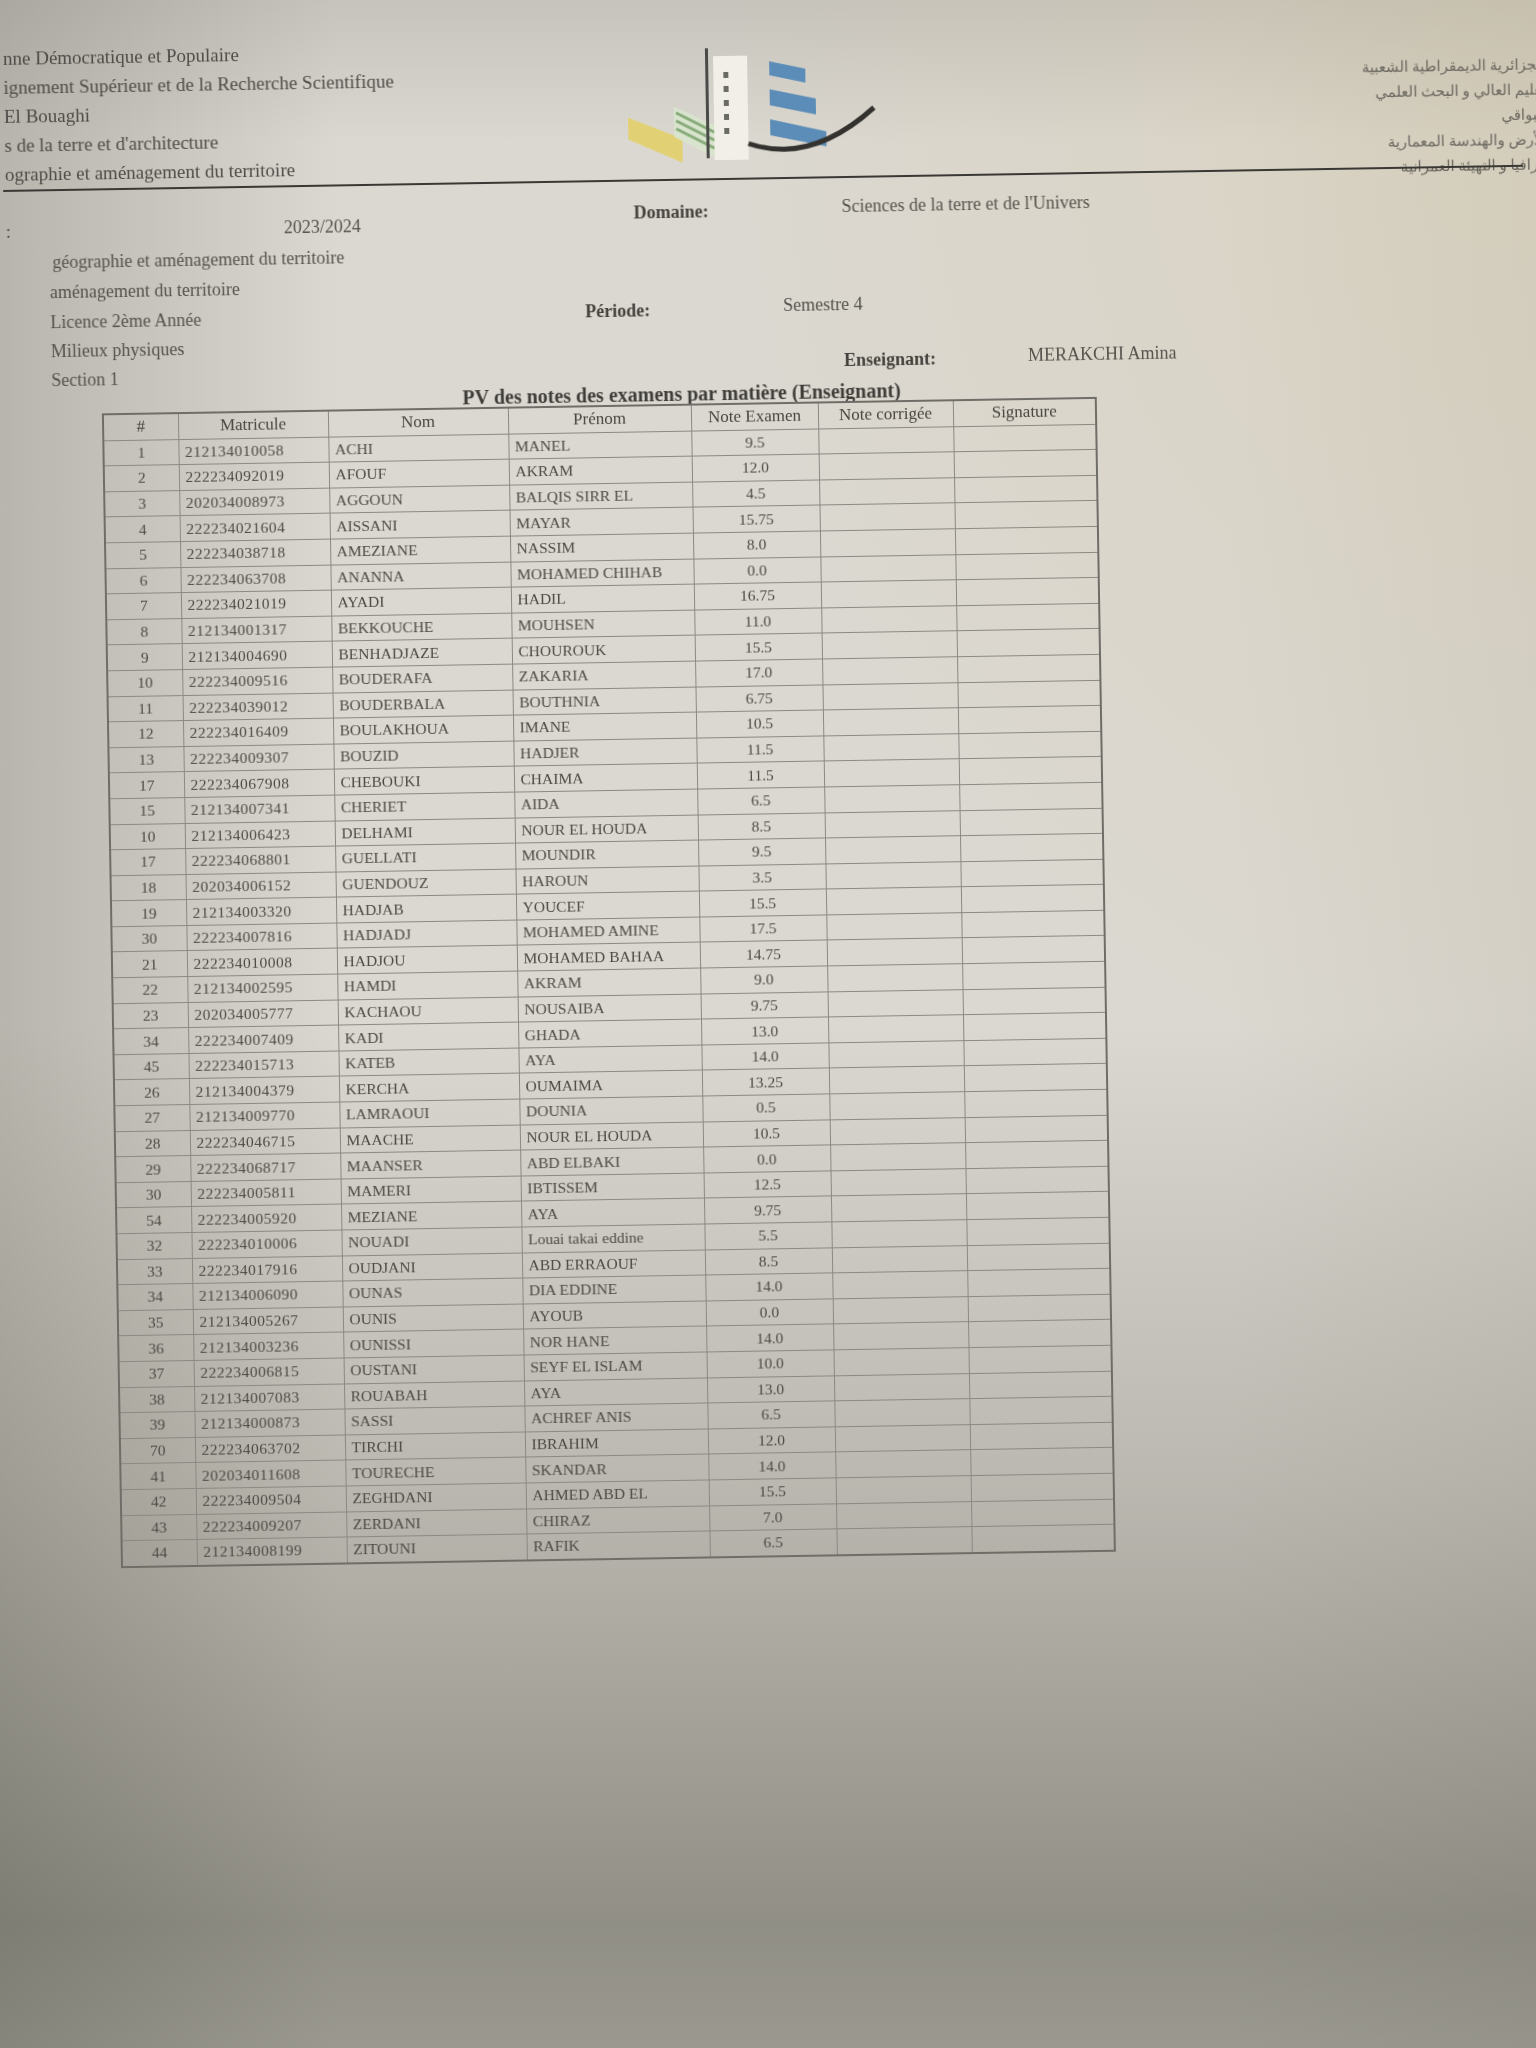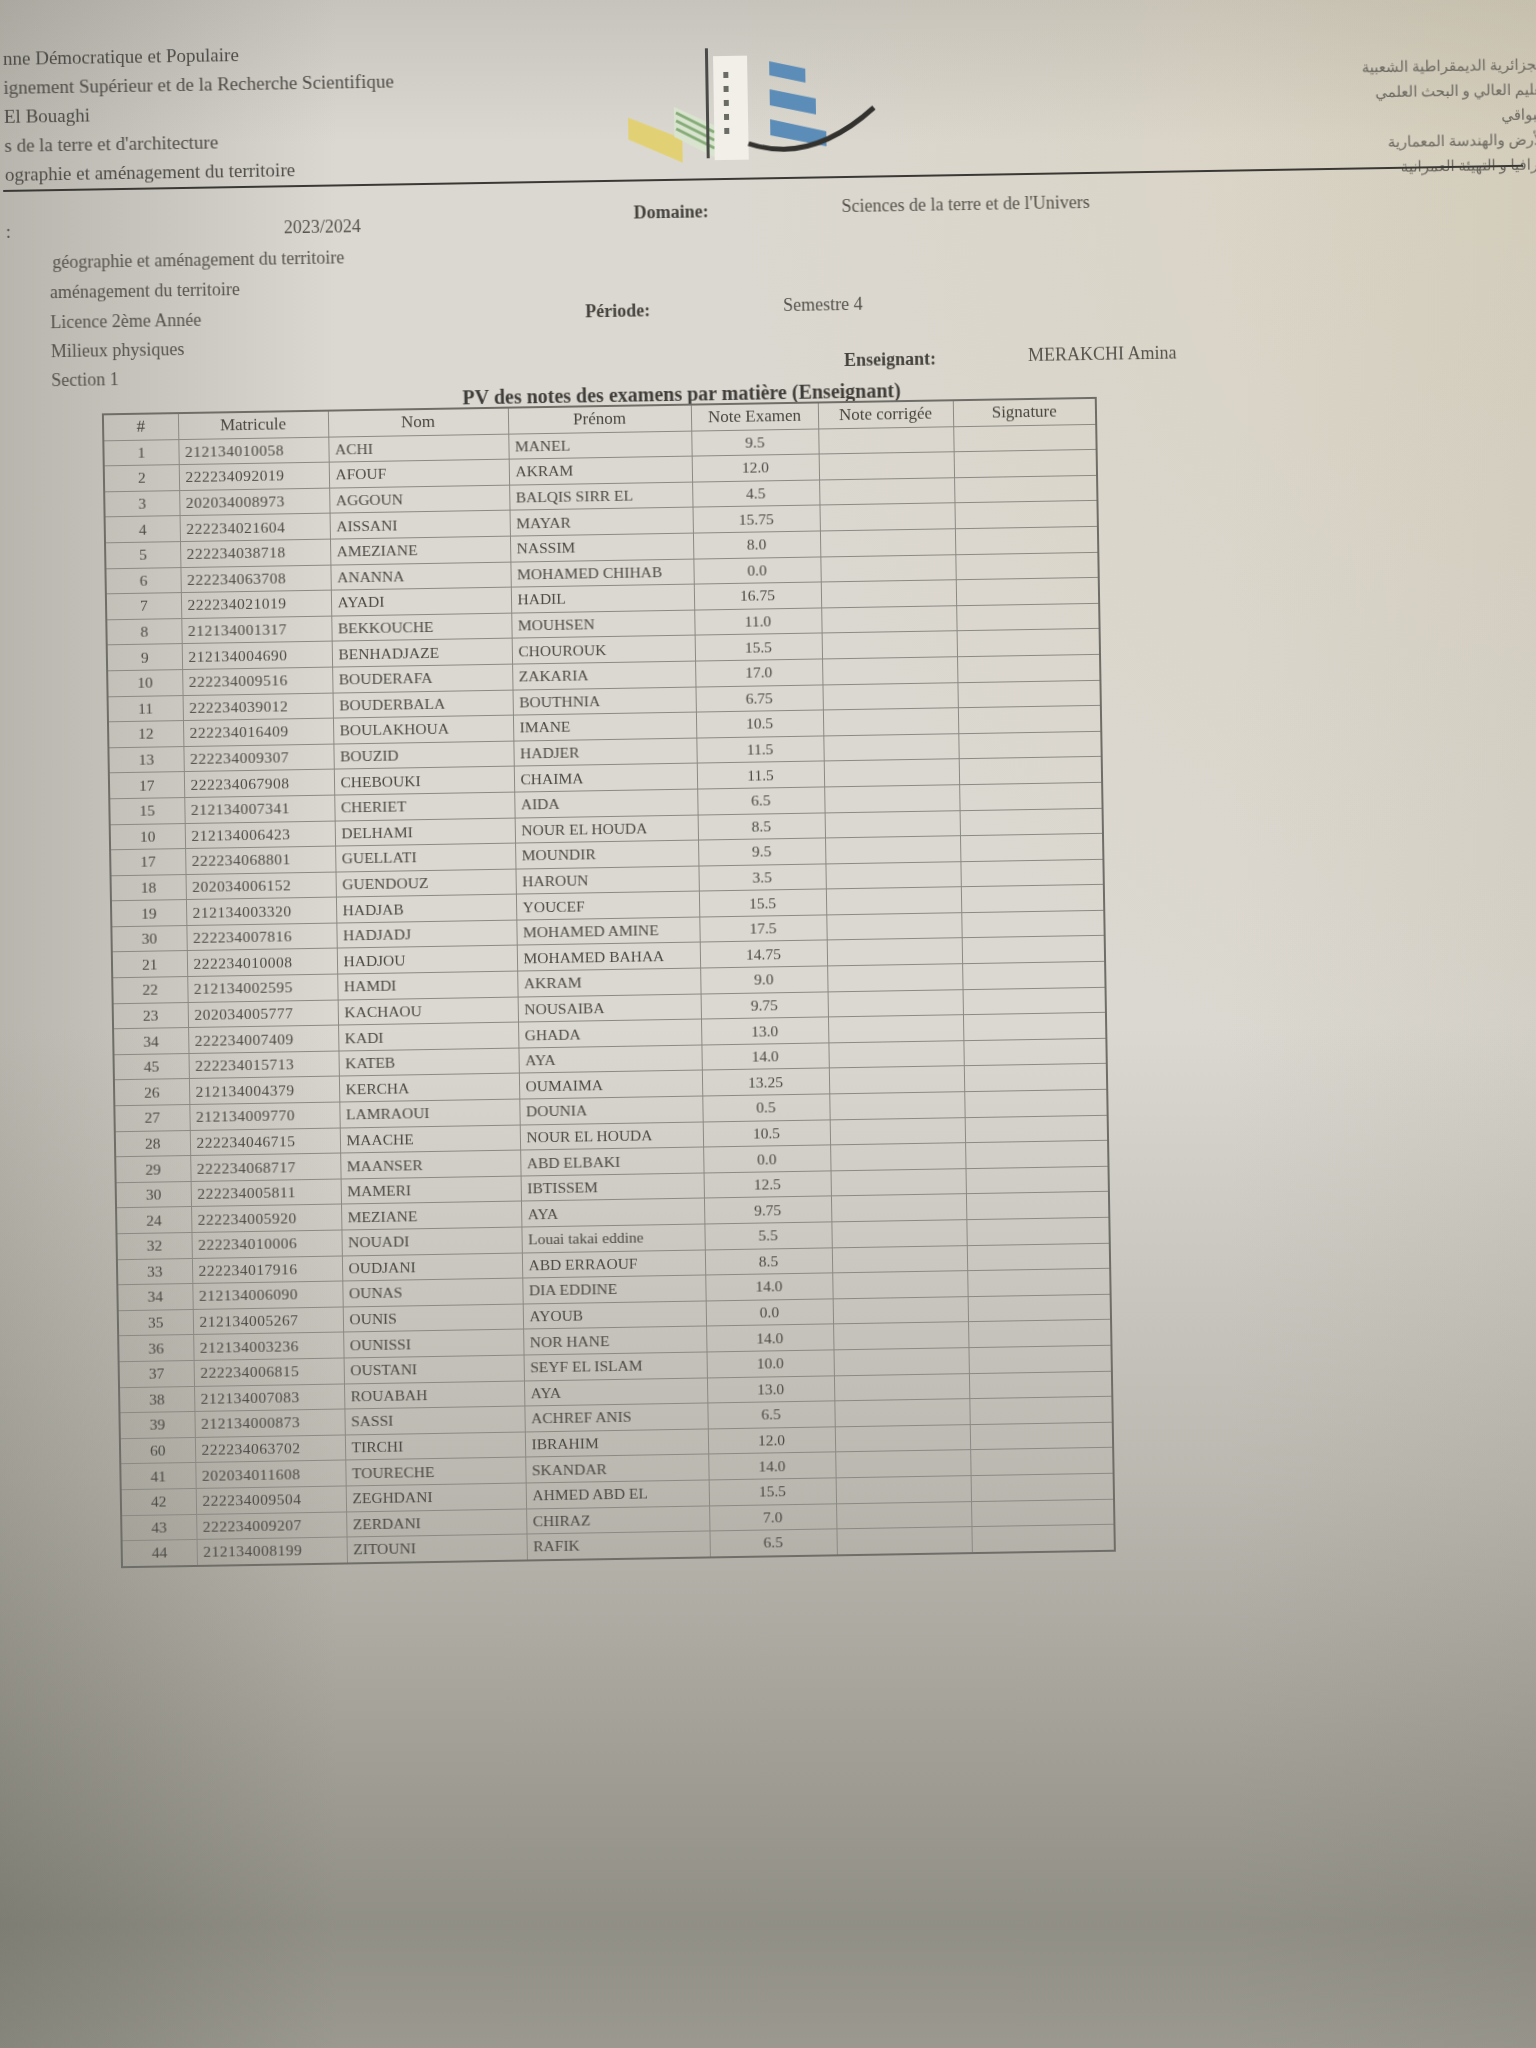--- a/index.html
+++ b/index.html
@@ -389,21 +389,21 @@
         <tr>
       <td class="c-num">30</td>
       <td class="c-mat">222234005811</td>
       <td class="c-nom">MAMERI</td>
       <td class="c-pre">IBTISSEM</td>
       <td class="c-note">12.5</td>
       <td class="c-note"></td>
       <td class="c-note"></td>
     </tr>
         <tr>
-      <td class="c-num">24</td>
+      <td class="c-num">54</td>
       <td class="c-mat">222234005920</td>
       <td class="c-nom">MEZIANE</td>
       <td class="c-pre">AYA</td>
       <td class="c-note">9.75</td>
       <td class="c-note"></td>
       <td class="c-note"></td>
     </tr>
         <tr>
       <td class="c-num">32</td>
       <td class="c-mat">222234010006</td>
@@ -470,21 +470,21 @@
         <tr>
       <td class="c-num">39</td>
       <td class="c-mat">212134000873</td>
       <td class="c-nom">SASSI</td>
       <td class="c-pre">ACHREF ANIS</td>
       <td class="c-note">6.5</td>
       <td class="c-note"></td>
       <td class="c-note"></td>
     </tr>
         <tr>
-      <td class="c-num">60</td>
+      <td class="c-num">70</td>
       <td class="c-mat">222234063702</td>
       <td class="c-nom">TIRCHI</td>
       <td class="c-pre">IBRAHIM</td>
       <td class="c-note">12.0</td>
       <td class="c-note"></td>
       <td class="c-note"></td>
     </tr>
         <tr>
       <td class="c-num">41</td>
       <td class="c-mat">202034011608</td>

